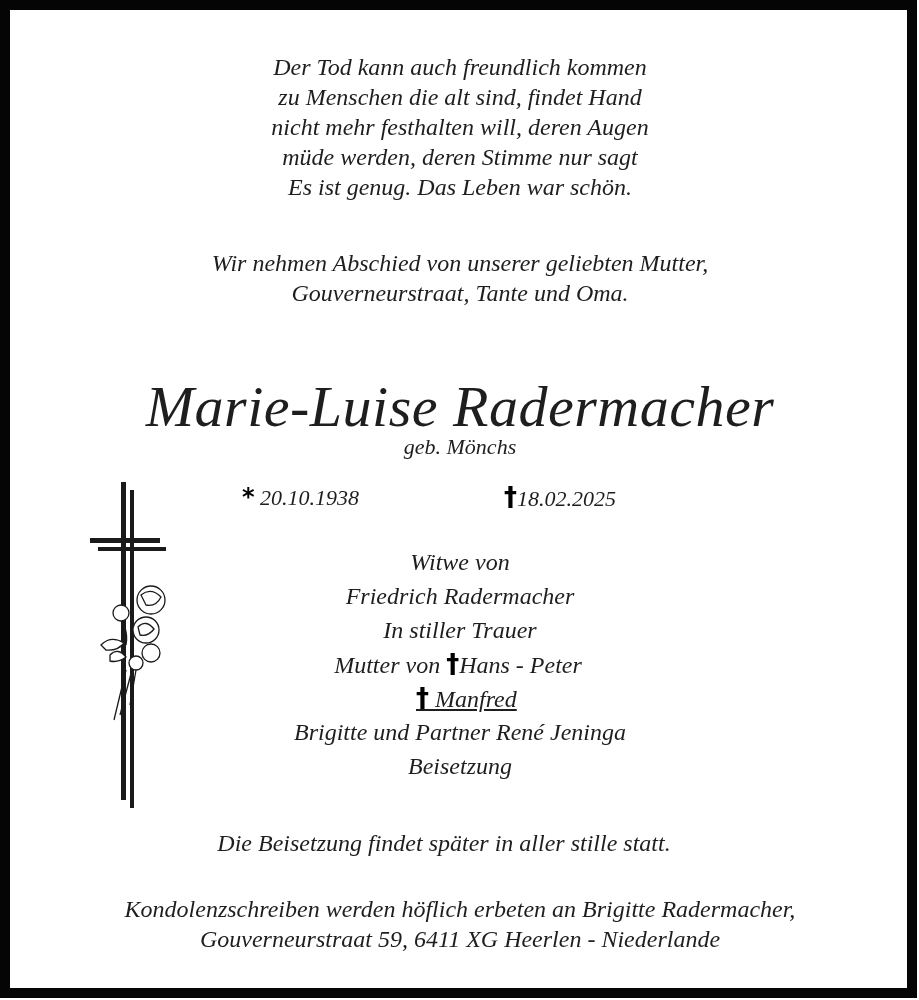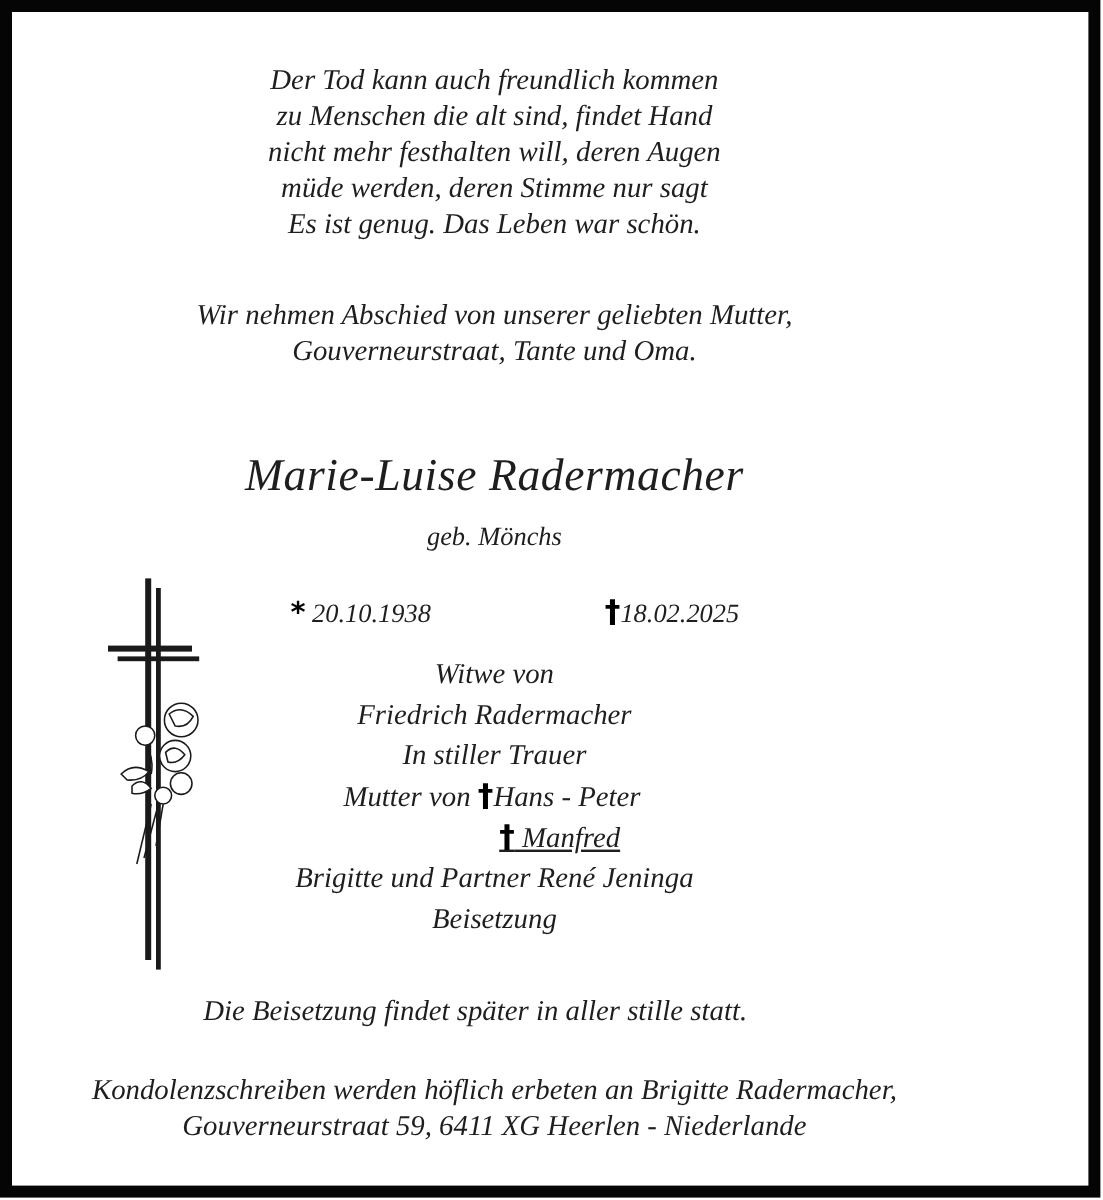--- a/index.html
+++ b/index.html
@@ -2,26 +2,26 @@
 <html><head>
 <meta charset="utf-8">
 <style>
   html, body { margin: 0; padding: 0; background: #ffffff; }
   body { width: 919px; height: 1000px; position: relative; overflow: hidden; }
   .frame {
     position: absolute; left: 0; top: 0; width: 917px; height: 998px;
     box-sizing: border-box; border: 10px solid #050505; background: #ffffff;
   }
   .serif { font-family: "Liberation Serif", "DejaVu Serif", serif; font-style: italic; color: #1e1e1e; }
-  .line { position: absolute; left: 0; width: 824px; text-align: center; white-space: nowrap; }
+  .line { position: absolute; left: 0; width: 824px; text-align: center; white-space: nowrap; padding-left: 48px; }
   .poem { font-size: 24px; line-height: 30px; }
   .intro { font-size: 24px; line-height: 30px; }
-  .name { font-size: 38px; line-height: 64px; letter-spacing: 0.5px; }
+  .name { font-size: 58px; line-height: 64px; letter-spacing: 0.5px; margin-top: 11px; }
   .maiden { font-size: 22px; line-height: 30px; }
-  .date { font-size: 22px; line-height: 26px; position: absolute; white-space: nowrap; margin-top: 13px; }
+  .date { font-size: 22px; line-height: 26px; position: absolute; white-space: nowrap; }
   .sym { font-style: normal; font-family: "DejaVu Sans", sans-serif; font-weight: bold; color: #000; }
   .fam { font-size: 24px; line-height: 34px; }
   .foot { font-size: 24px; line-height: 30px; }
   .cross { position: absolute; }
   .bar { position: absolute; background: #1a1a1a; }
 </style>
 </head>
 <body>
 
 <div class="frame"></div>

